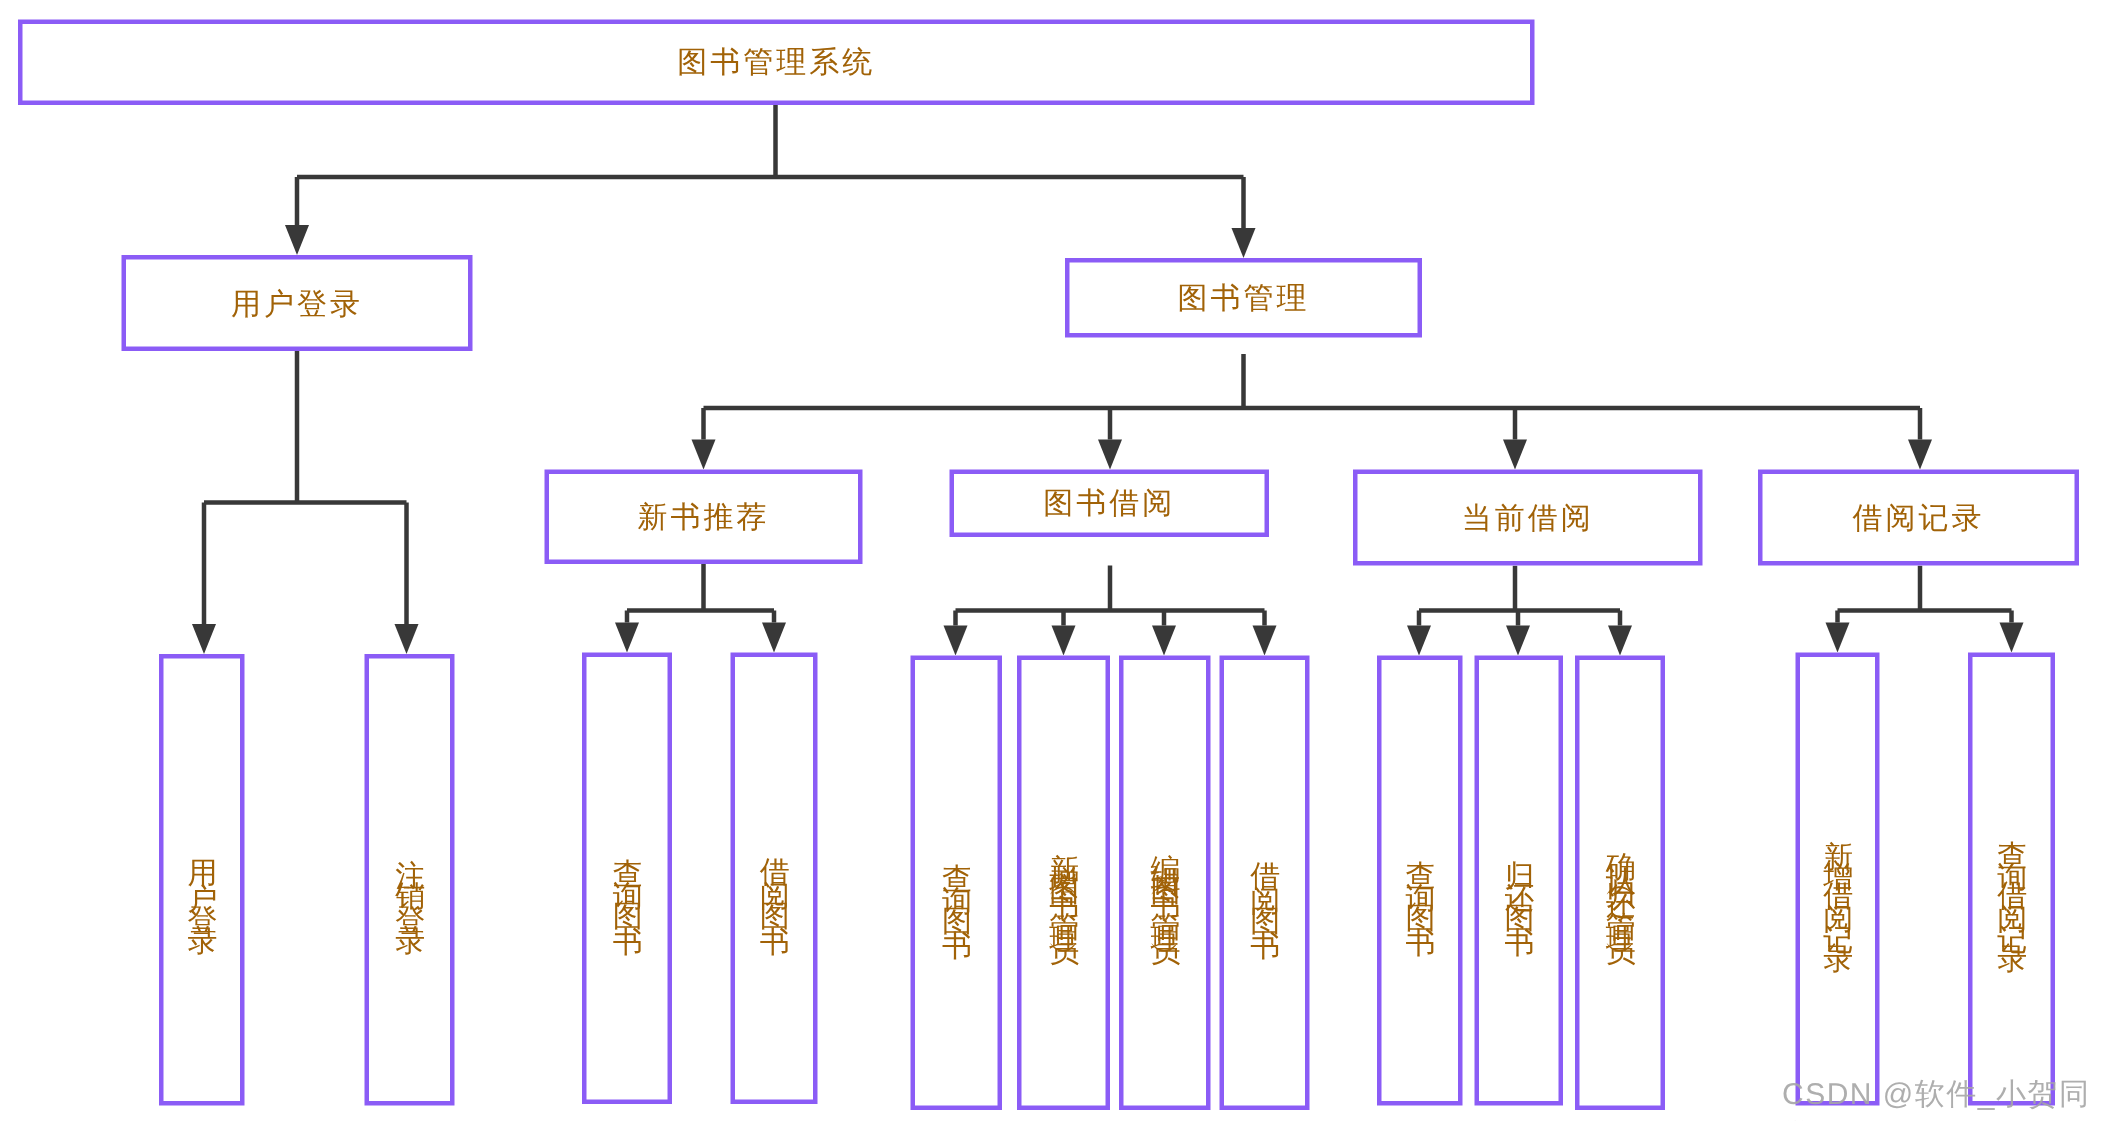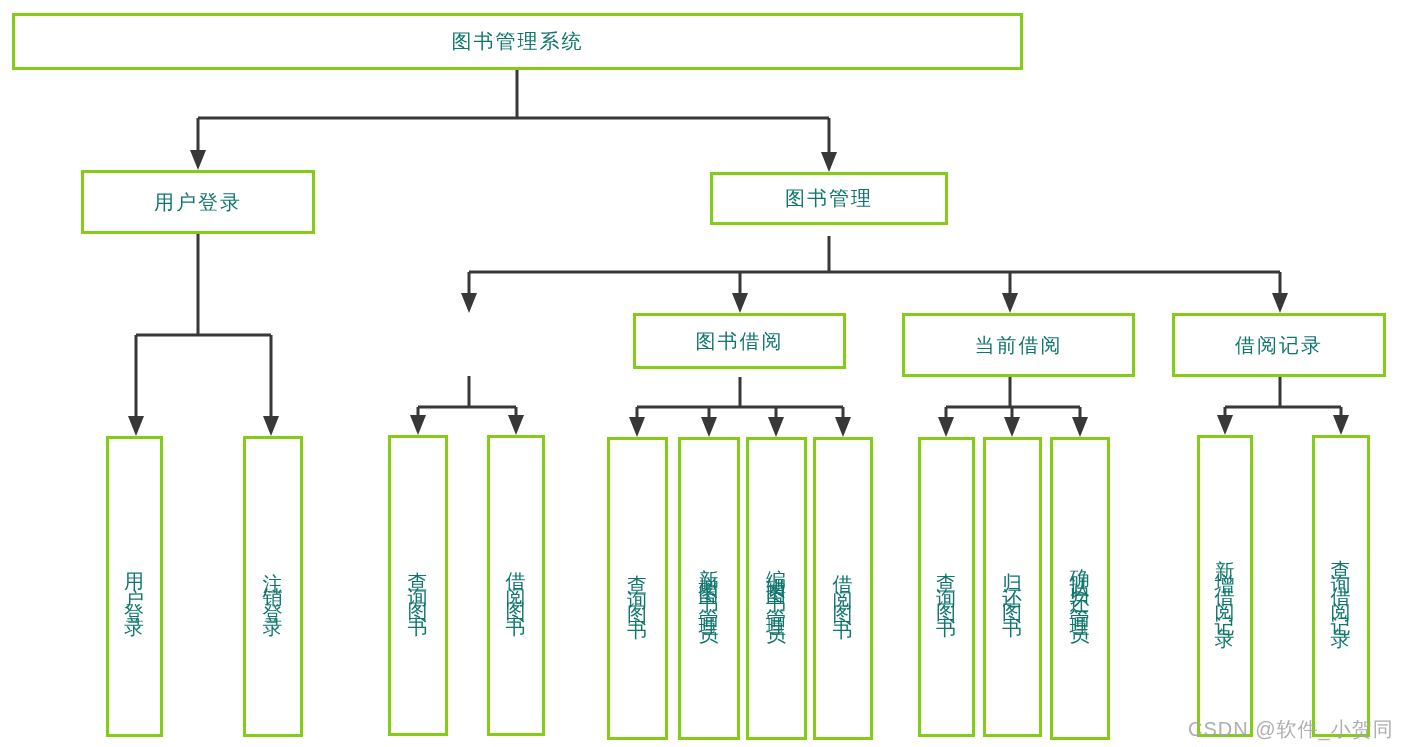--- a/index.html
+++ b/index.html
@@ -2,23 +2,23 @@
 <html><head>
 <meta charset="utf-8">
 <style>
   html,body{margin:0;padding:0;background:#ffffff;}
   #stage{
     position:relative;width:1405px;height:747px;background:#ffffff;overflow:hidden;
     font-family:"Liberation Sans","DejaVu Sans",sans-serif;
   }
   #wires{position:absolute;left:0;top:0;width:1405px;height:747px;}
   .node{
-    position:absolute;background:#ffffff;border:3px solid #84cc16;box-sizing:border-box;
+    position:absolute;background:#ffffff;border:3px solid #8b5cf6;box-sizing:border-box;
     display:flex;align-items:center;justify-content:center;
-    color:#0f766e;font-size:20px;letter-spacing:2px;white-space:nowrap;
+    color:#a16207;font-size:20px;letter-spacing:2px;white-space:nowrap;
   }
   .v{
     writing-mode:vertical-rl;text-orientation:upright;letter-spacing:0;
     line-height:1;white-space:normal;
   }
   .v4{letter-spacing:15px;}
   .v6{letter-spacing:14px;}
   .v9{letter-spacing:8px;font-size:20px;}
   #watermark{
     position:absolute;left:1188px;top:716px;font-size:20px;color:#a6a6a6;
@@ -78,21 +78,22 @@
     </g>
     <polygon fill="#383838" points="1217,415 1233,415 1225,435"></polygon>
     <polygon fill="#383838" points="1333,415 1349,415 1341,435"></polygon>
   </svg>
 
   <div class="node" style="left:12px;top:13px;width:1011px;height:57px;">图书管理系统</div>
 
   <div class="node" style="left:81px;top:170px;width:234px;height:64px;">用户登录</div>
   <div class="node" style="left:710px;top:172px;width:238px;height:53px;">图书管理</div>
 
-  <div class="node" style="left:633px;top:313px;width:213px;height:56px;font-family:Liberation Mono, monospace;">图书借阅</div>
+  <div class="node" style="left:363px;top:313px;width:212px;height:63px;">新书推荐</div>
+  <div class="node" style="left:633px;top:313px;width:213px;height:45px;font-family:Liberation Mono, monospace;">图书借阅</div>
   <div class="node" style="left:902px;top:313px;width:233px;height:64px;">当前借阅</div>
   <div class="node" style="left:1172px;top:313px;width:214px;height:64px;">借阅记录</div>
 
   <div class="node v v4" style="left:106px;top:436px;width:57px;height:301px;">用户登录</div>
   <div class="node v v4" style="left:243px;top:436px;width:60px;height:301px;">注销登录</div>
 
   <div class="node v v4" style="left:388px;top:435px;width:60px;height:301px;">查询图书</div>
   <div class="node v v4" style="left:487px;top:435px;width:58px;height:301px;">借阅图书</div>
 
   <div class="node v v4" style="left:607px;top:437px;width:61px;height:303px;">查询图书</div>

